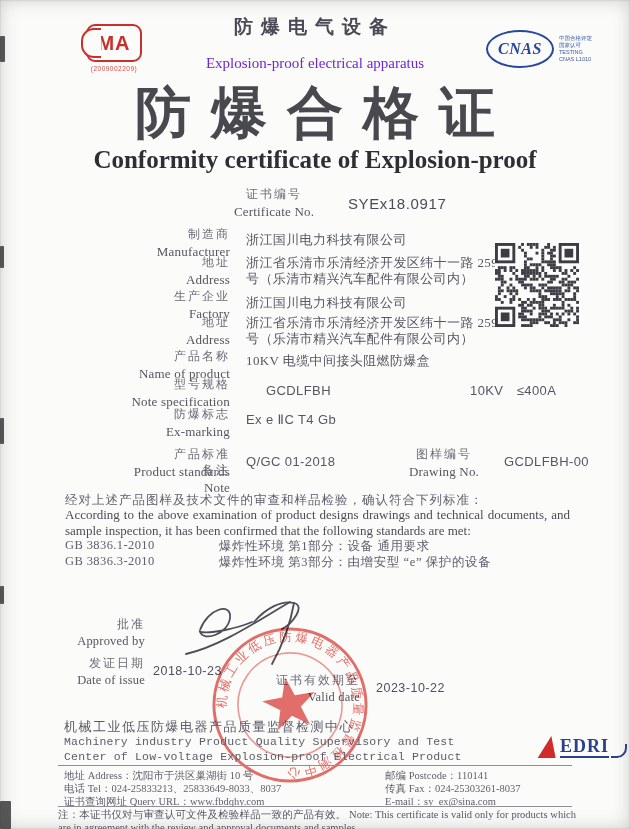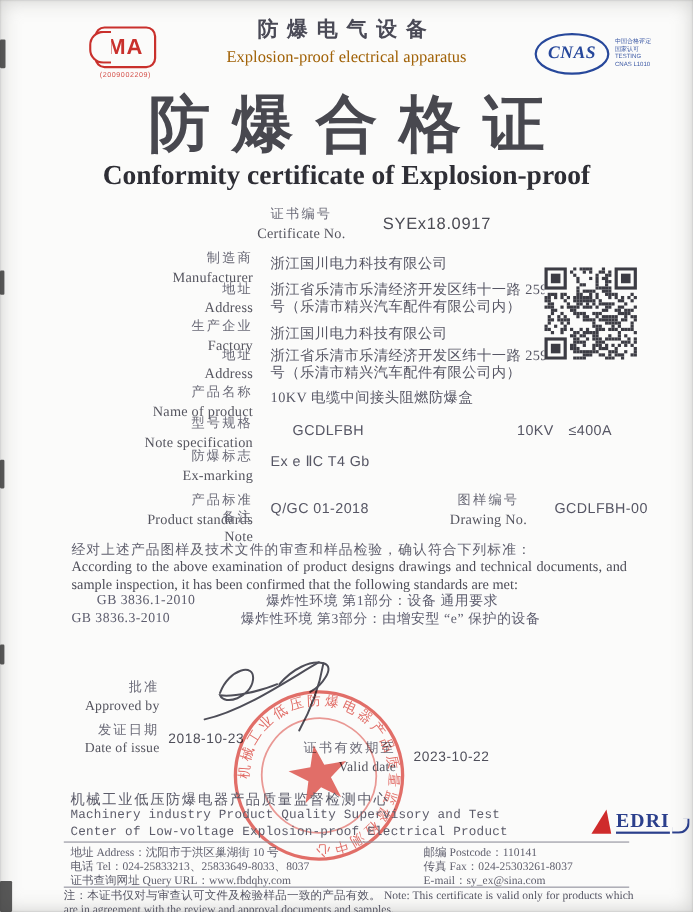--- a/index.html
+++ b/index.html
@@ -17,21 +17,21 @@
   
   .cma-box{color:#c9302c;text-align:center;}
   .cma-mark{width:52px;height:34px;border:2.5px solid #c9302c;border-radius:9px;
     display:flex;align-items:center;justify-content:center;position:relative;}
   .cma-mark .ma{font-family:"Liberation Sans",sans-serif;font-weight:bold;font-size:20px;letter-spacing:1px;}
   .cma-mark .c-arc{position:absolute;left:-7px;top:2px;width:18px;height:26px;
     border:2.5px solid #c9302c;border-right:none;border-radius:13px 0 0 13px;background:#fbfbfa;}
   .cma-num{font-size:6.5px;margin-top:3px;letter-spacing:.5px;font-family:"Liberation Sans",sans-serif;color:#d4504a;}
   .hdr-center{width:330px;text-align:center;color:#4e4e59;}
   .hdr-cn{font-size:19px;font-weight:bold;letter-spacing:8px;color:#4a4a56;}
-  .hdr-en{font-size:15px;margin-top:4px;color:#a16207;}
+  .hdr-en{font-size:15px;margin-top:15px;color:#6d28d9;}
   .cnas{display:flex;align-items:center;color:#27489b;}
   .cnas-ell{width:64px;height:34px;border:2.5px solid #27489b;border-radius:50%;
     display:flex;align-items:center;justify-content:center;}
   .cnas-ell span{font-family:"Liberation Serif",serif;font-weight:bold;font-style:italic;font-size:16px;letter-spacing:.5px;}
   .cnas-side{margin-left:5px;font-family:"Liberation Sans",sans-serif;font-size:5.5px;line-height:7px;color:#3d5aa5;}
   
   .big-title{left:0;width:630px;text-align:center;font-size:56px;font-weight:600;
     letter-spacing:20px;text-indent:20px;color:#48484f;}
   .subtitle{left:0;width:630px;text-align:center;font-size:25px;font-weight:bold;color:#2e2e35;}
   
@@ -516,21 +516,21 @@
   <div class="lbl">
       <div class="cn">备注</div>
   <div class="en">Note</div>
     </div>
   <div class="val"></div>
 </div>
 
 <div class="abs stmt-cn" style="left:65px;top:492px;width:505px;">经对上述产品图样及技术文件的审查和样品检验，确认符合下列标准：</div>
 <div class="abs stmt-en" style="left:65px;top:507px;width:505px;">According to the above examination of product designs drawings and technical documents, and sample inspection, it has been confirmed that the following standards are met:</div>
 
-<div class="abs std-row" style="left:65px;top:538px;margin-left:23px;">
+<div class="abs std-row" style="left:65px;top:538px;">
   <div class="std-code">GB 3836.1-2010</div>
   <div class="std-desc">爆炸性环境 第1部分：设备 通用要求</div>
 </div>
 <div class="abs std-row" style="left:65px;top:554px;">
   <div class="std-code">GB 3836.3-2010</div>
   <div class="std-desc">爆炸性环境 第3部分：由增安型 “e” 保护的设备</div>
 </div>
 
 <div class="row" style="left:0;top:616px;">
   <div class="lbl apr-lbl" style="width:145px;flex:0 0 145px;">

